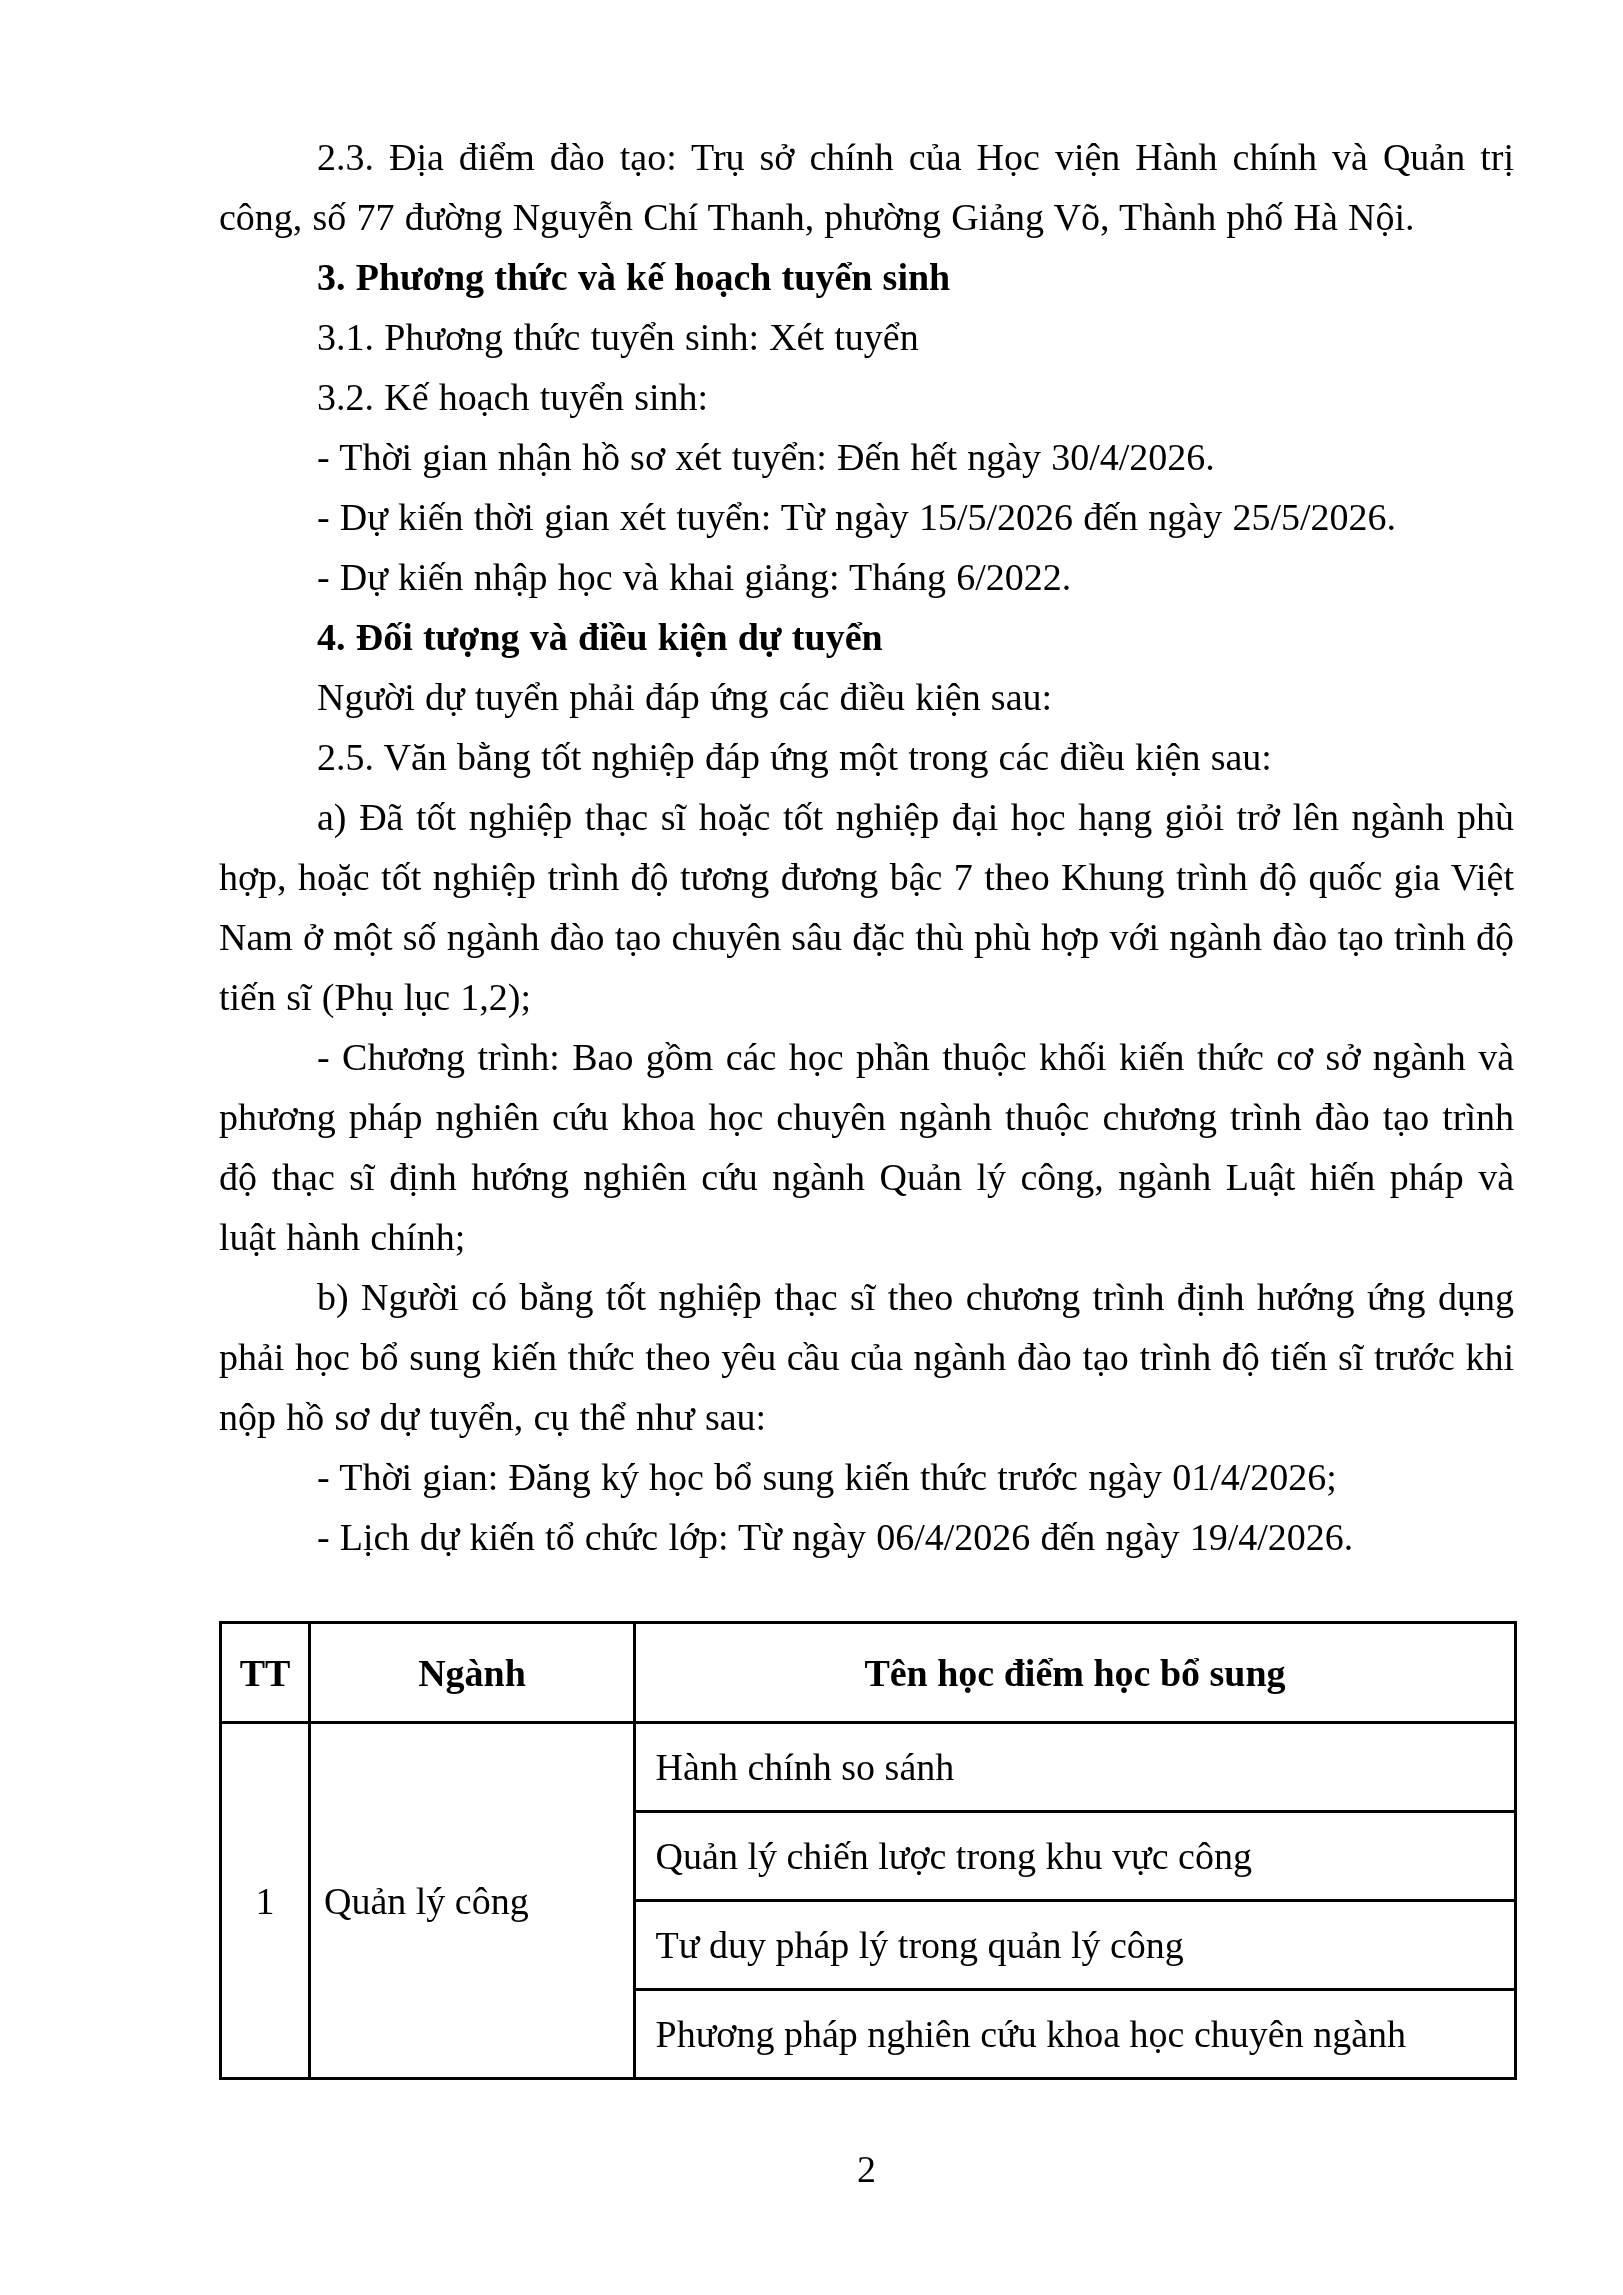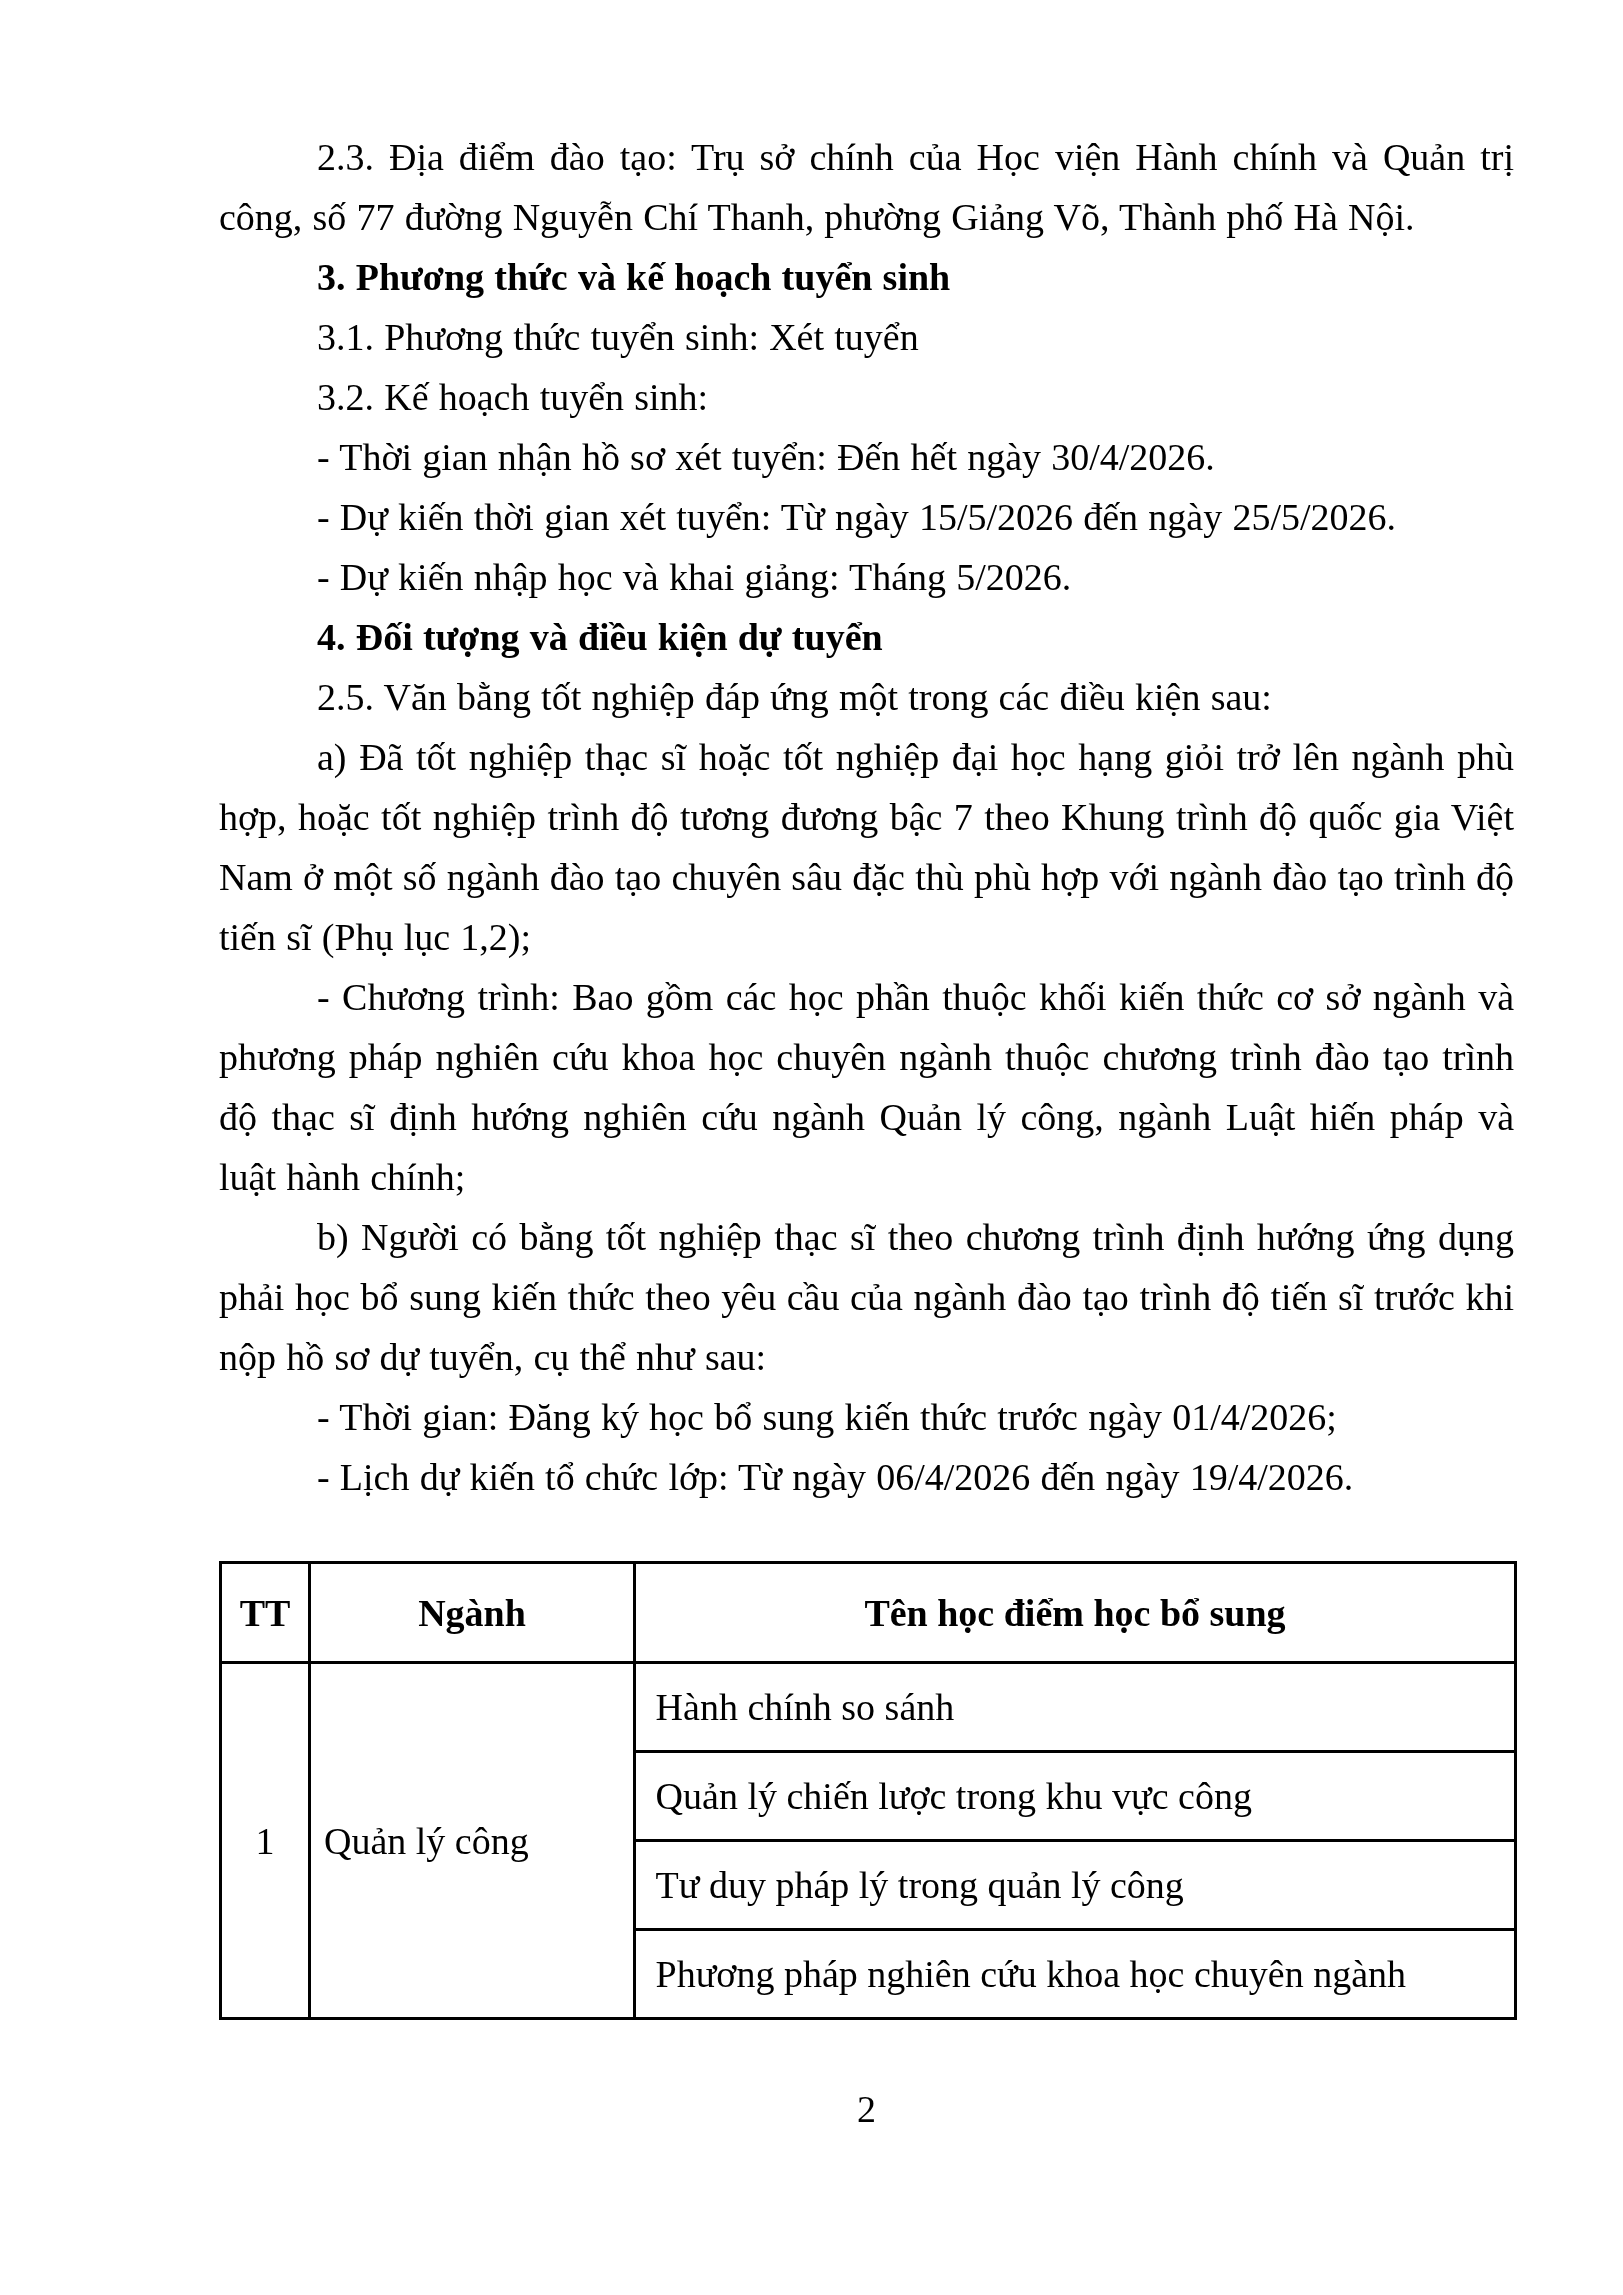--- a/index.html
+++ b/index.html
@@ -81,22 +81,23 @@
 
 <div class="page">
   <div class="content">
 
     <p class="para">2.3. Địa điểm đào tạo: Trụ sở chính của Học viện Hành chính và Quản trị công, số 77 đường Nguyễn Chí Thanh, phường Giảng Võ, Thành phố Hà Nội.</p>
     <p class="para bold">3. Phương thức và kế hoạch tuyển sinh</p>
     <p class="para">3.1. Phương thức tuyển sinh: Xét tuyển</p>
     <p class="para">3.2. Kế hoạch tuyển sinh:</p>
     <p class="para">- Thời gian nhận hồ sơ xét tuyển: Đến hết ngày 30/4/2026.</p>
     <p class="para">- Dự kiến thời gian xét tuyển:  Từ ngày 15/5/2026 đến ngày 25/5/2026.</p>
-    <p class="para">- Dự kiến nhập học và khai giảng: Tháng 5/2026.</p>
+    <p class="para">- Dự kiến nhập học và khai giảng: Tháng 6/2022.</p>
     <p class="para bold">4. Đối tượng và điều kiện dự tuyển</p>
+    <p class="para">Người dự tuyển phải đáp ứng các điều kiện sau:</p>
     <p class="para">2.5. Văn bằng tốt nghiệp đáp ứng một trong các điều kiện sau:</p>
     <p class="para">a) Đã tốt nghiệp thạc sĩ hoặc tốt nghiệp đại học hạng giỏi trở lên ngành phù hợp, hoặc tốt nghiệp trình độ tương đương bậc 7 theo Khung trình độ quốc gia Việt Nam ở một số ngành đào tạo chuyên sâu đặc thù phù hợp với ngành đào tạo trình độ tiến sĩ (Phụ lục 1,2);</p>
     <p class="para">- Chương trình: Bao gồm các học phần thuộc khối kiến thức cơ sở ngành và phương pháp nghiên cứu khoa học chuyên ngành thuộc chương trình đào tạo trình độ thạc sĩ định hướng nghiên cứu ngành Quản lý công, ngành Luật hiến pháp và luật hành chính;</p>
     <p class="para">b) Người có bằng tốt nghiệp thạc sĩ theo chương trình định hướng ứng dụng phải học bổ sung kiến thức theo yêu cầu của ngành đào tạo trình độ tiến sĩ trước khi nộp hồ sơ dự tuyển, cụ thể như sau:</p>
     <p class="para">- Thời gian: Đăng ký học bổ sung kiến thức trước ngày 01/4/2026;</p>
     <p class="para">- Lịch dự kiến tổ chức lớp:  Từ ngày 06/4/2026 đến ngày 19/4/2026.</p>
 
     <table class="courses">
       <colgroup>
         <col style="width:89px">

